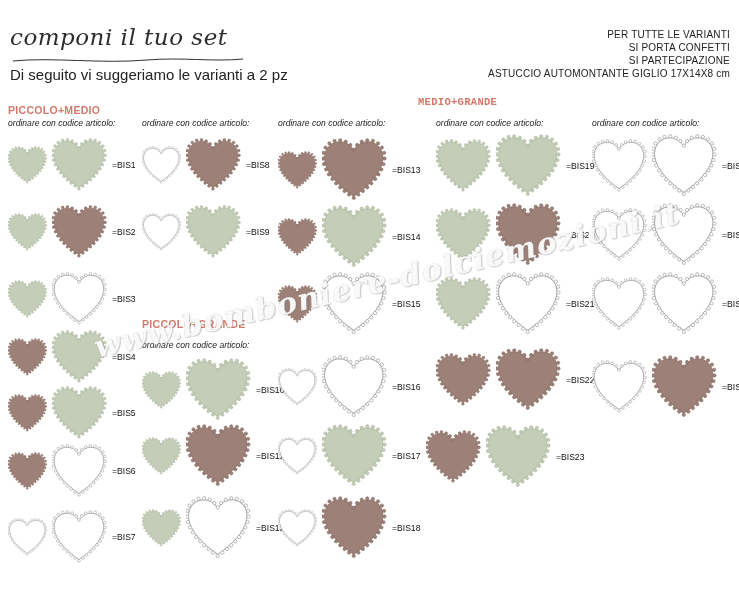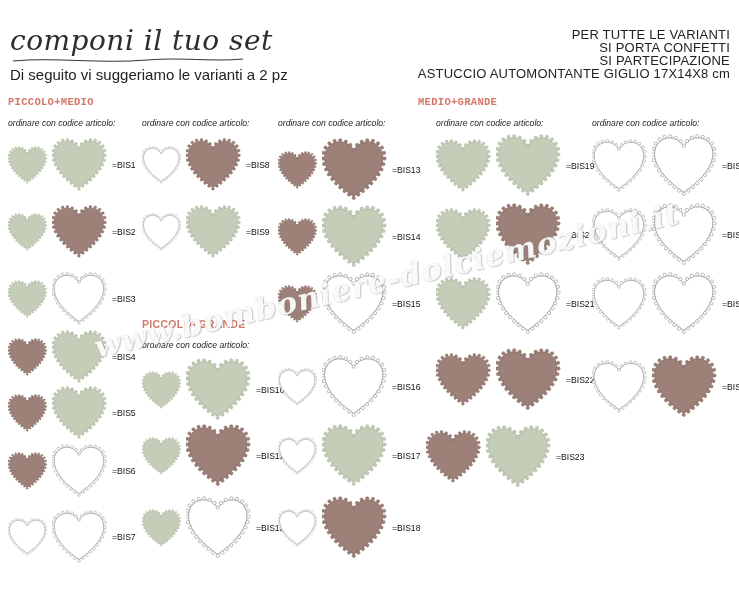--- a/index.html
+++ b/index.html
@@ -11,38 +11,38 @@
     position:relative;
     overflow:hidden;
   }
   .page{position:absolute;inset:0;}
 
   
   .title{
     position:absolute;left:10px;top:24px;
     font-family:"DejaVu Serif", serif;
     font-style:italic;
-    font-size:28px;
+    font-size:23px;
     letter-spacing:.5px;
     color:#2d2d2d;
     white-space:nowrap;
   }
   .title-underline{
     position:absolute;left:12px;top:56px;width:232px;height:8px;
   }
   .subtitle{
     position:absolute;left:10px;top:66px;
     font-size:15px;
     color:#222;
     white-space:nowrap;
   }
   .header-right{
     position:absolute;right:9px;top:28px;
     text-align:right;
-    font-size:13px;
+    font-size:10px;
     line-height:13px;
     color:#222;
     letter-spacing:.2px;
   }
 
   
   .sec{
     position:absolute;
     font-size:10.5px;
     font-weight:bold;
@@ -99,21 +99,21 @@
   </svg>
   <div class="subtitle">Di seguito vi suggeriamo le varianti a 2 pz</div>
 
   <div class="header-right">
     <div>PER TUTTE LE VARIANTI</div>
     <div>SI PORTA CONFETTI</div>
     <div>SI PARTECIPAZIONE</div>
     <div>ASTUCCIO AUTOMONTANTE GIGLIO 17X14X8 cm</div>
   </div>
 
-  <div class="sec" style="left:8px;top:96px;font-family:Liberation Mono, monospace;">PICCOLO+MEDIO</div>
+  <div class="sec" style="left:8px;top:104px;">PICCOLO+MEDIO</div>
   <div class="sec" style="left:142px;top:318px;">PICCOLO+GRANDE</div>
   <div class="sec" style="left:418px;top:96px;font-family:Liberation Mono, monospace;">MEDIO+GRANDE</div>
 
   <div class="ordina" style="left:8px;top:118px;">ordinare con codice articolo:</div>
   <div class="ordina" style="left:142px;top:118px;">ordinare con codice articolo:</div>
   <div class="ordina" style="left:142px;top:340px;">ordinare con codice articolo:</div>
   <div class="ordina" style="left:278px;top:118px;">ordinare con codice articolo:</div>
   <div class="ordina" style="left:436px;top:118px;">ordinare con codice articolo:</div>
   <div class="ordina" style="left:592px;top:118px;">ordinare con codice articolo:</div>
 

